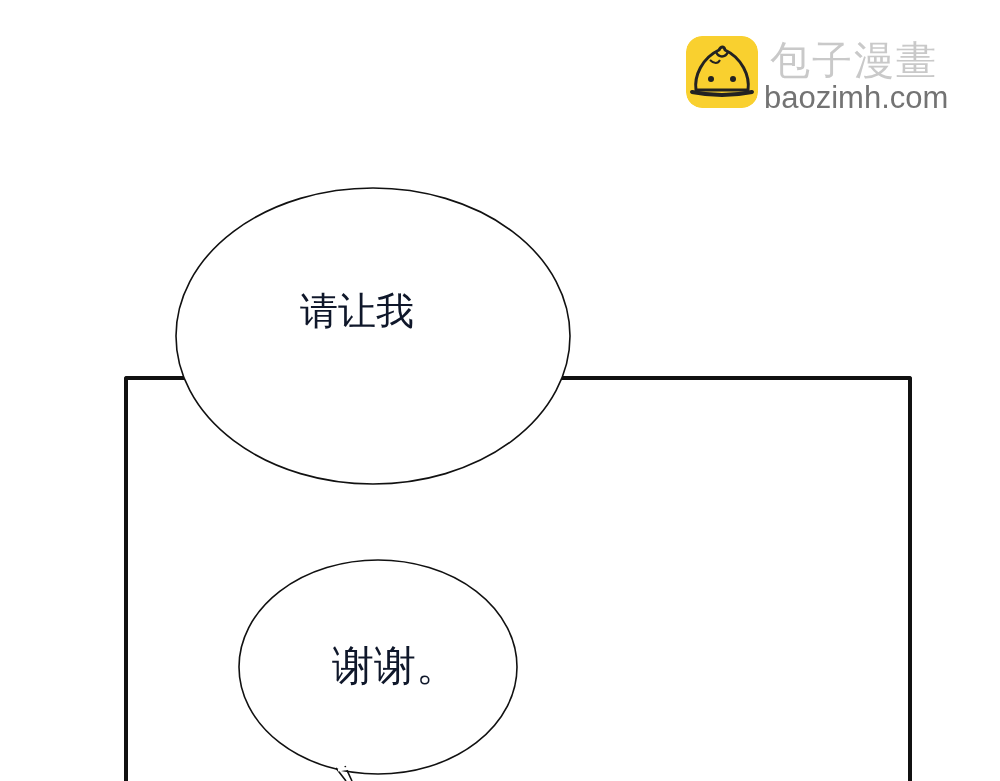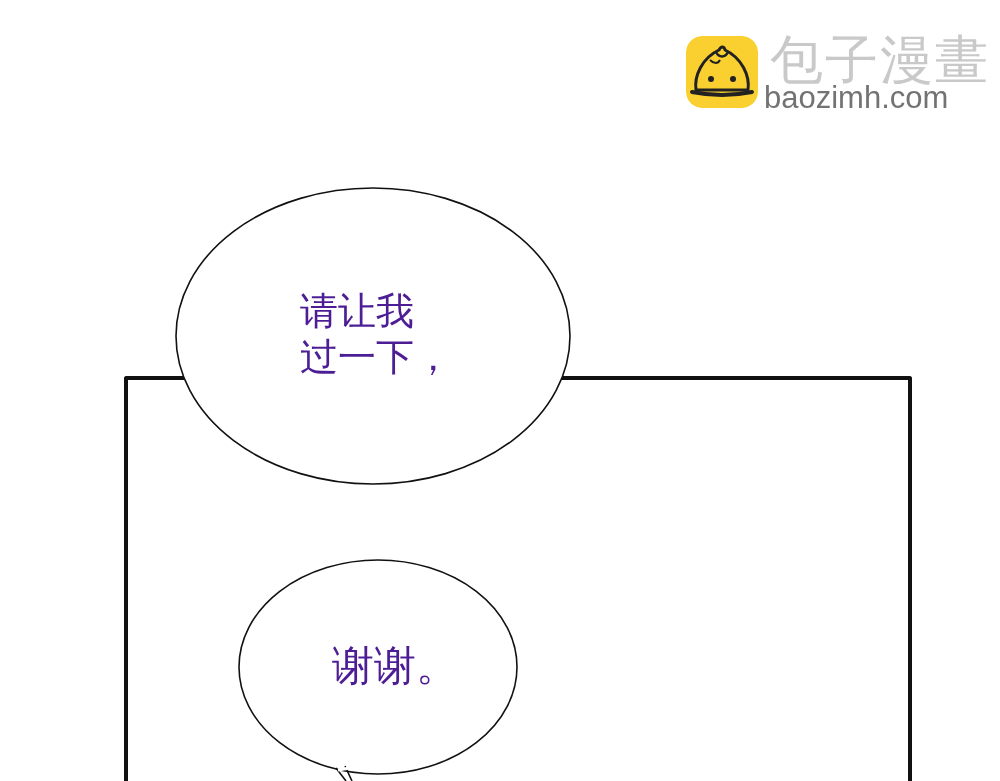--- a/index.html
+++ b/index.html
@@ -1,22 +1,22 @@
 <!DOCTYPE html>
 <html><head>
 <meta charset="utf-8">
 <style>
   html, body { margin:0; padding:0; background:#ffffff; }
   body { width:1000px; height:781px; position:relative; overflow:hidden; font-family:"DejaVu Sans", sans-serif; }
   .logo { position:absolute; left:686px; top:36px; width:72px; height:72px; border-radius:16px; }
-  .brand-cn { position:absolute; left:770px; top:34px; font-size:53px; color:#c9c9c9; letter-spacing:2px; line-height:52px; font-family:"DejaVu Sans", sans-serif; }
+  .brand-cn { position:absolute; left:770px; top:34px; font-size:40px; color:#c9c9c9; letter-spacing:2px; line-height:52px; font-family:"DejaVu Sans", sans-serif; }
   .brand-en { position:absolute; left:764px; top:80px; font-size:31px; color:#737373; line-height:36px; font-family:"Liberation Sans", sans-serif; }
   .panel { position:absolute; left:124px; top:376px; width:780px; height:420px; border:4px solid #111; border-bottom:none; border-radius:3px 3px 0 0; }
   svg.art { position:absolute; left:0; top:0; }
-  .bubble-text { position:absolute; color:#4c1d95; font-family:"DejaVu Sans", sans-serif; text-align:left; }
+  .bubble-text { position:absolute; color:#0f172a; font-family:"DejaVu Sans", sans-serif; text-align:left; }
   .t1 { left:300px; top:288px; font-size:38px; line-height:46px; }
   .t2 { left:332px; top:644px; font-size:42px; line-height:44px; }
 </style>
 </head>
 <body>
 
 <svg class="logo" width="72" height="72" viewBox="0 0 72 72">
   <rect x="0" y="0" width="72" height="72" rx="16" fill="#F9D02F"></rect>
   <path d="M10 54 C8 40 16 22 33 14 C35 10 38 10 39 14 C56 22 64 40 62 54 Z" fill="#F9D02F" stroke="#222" stroke-width="3" stroke-linejoin="round"></path>
   <path d="M30 16 C33 22 39 22 42 16" fill="none" stroke="#222" stroke-width="2.5"></path>
@@ -32,17 +32,16 @@
 
 <svg class="art" width="1000" height="781" viewBox="0 0 1000 781">
   <ellipse cx="373" cy="336" rx="197" ry="148" fill="#fff" stroke="#111" stroke-width="1.6"></ellipse>
   <ellipse cx="378" cy="667" rx="139" ry="107" fill="#fff" stroke="#111" stroke-width="1.6"></ellipse>
   <path d="M336 768 L346 781 M345 766 L352 781" stroke="#111" stroke-width="1.6" fill="none"></path>
   <path d="M338 770 L350 768" stroke="#fff" stroke-width="3"></path>
 </svg>
 
 <div class="bubble-text t1">
   <div>请让我</div>
-  <div>过一下，</div>
 </div>
 <div class="bubble-text t2">
   <div>谢谢。</div>
 </div>
 
 </body></html>

